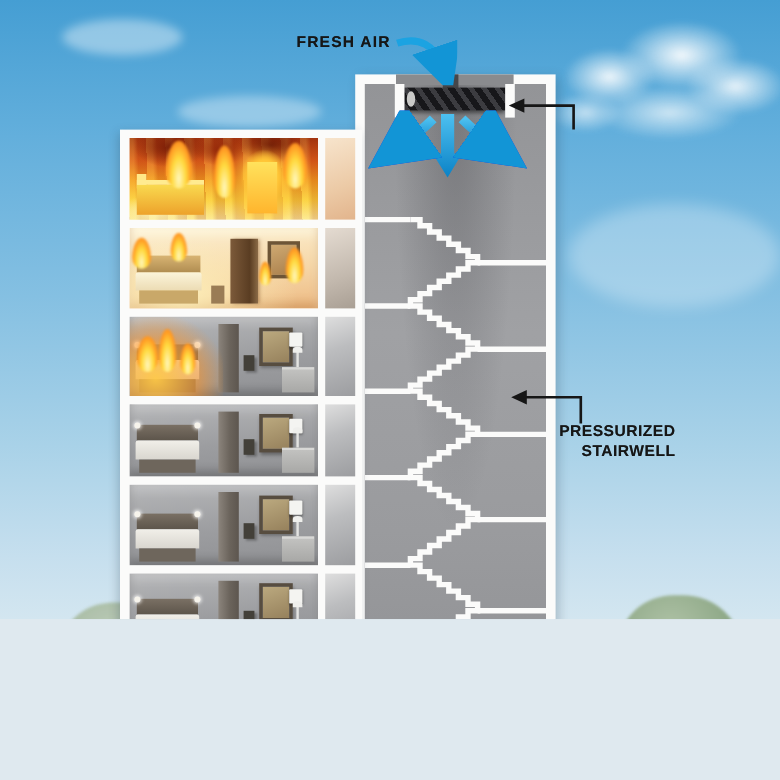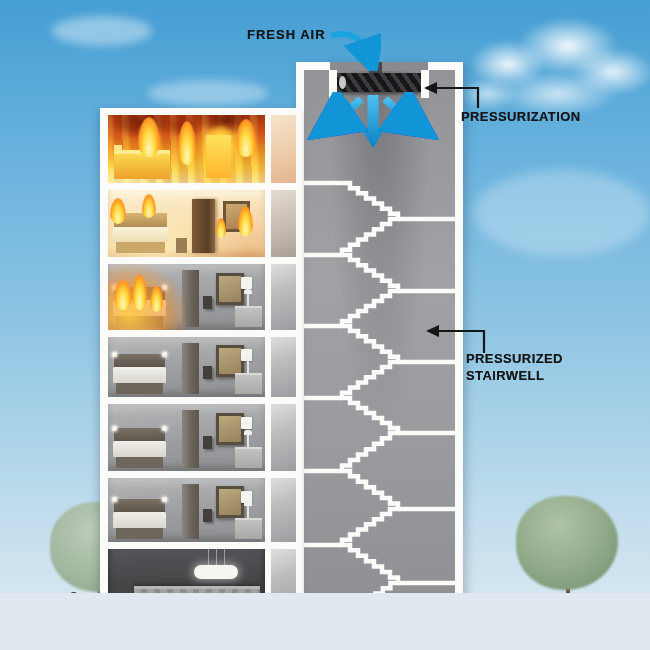--- a/index.html
+++ b/index.html
@@ -1,16 +1,16 @@
 <!DOCTYPE html>
 <html><head>
 <meta charset="utf-8">
 <style>
   html,body{margin:0;padding:0;background:#dfe9ef;font-family:"Liberation Sans",sans-serif;}
-  #scene{position:relative;width:650px;height:593px;overflow:hidden;
+  #scene{position:relative;width:650px;height:516px;overflow:hidden;
     background:linear-gradient(180deg,#459ed3 0%,#63afdc 22%,#85c0e2 48%,#a9d2e8 72%,#c6dfee 90%,#d3e6f0 100%);}
   .abs{position:absolute;}
 
   
   .cloud-big{left:448px;top:2px;width:204px;height:118px;filter:blur(2px);opacity:.95;
     background:
 
       radial-gradient(ellipse 55px 34px at 60px 62px, rgba(255,255,255,.95), rgba(255,255,255,0) 70%),
       radial-gradient(ellipse 70px 40px at 120px 44px, rgba(255,255,255,.98), rgba(255,255,255,0) 72%),
       radial-gradient(ellipse 60px 34px at 165px 70px, rgba(255,255,255,.9), rgba(255,255,255,0) 70%),
@@ -142,21 +142,21 @@
     box-shadow:0 2px 3px rgba(0,0,0,.45);}
   .fan-cap{position:absolute;left:2px;top:3px;width:7px;height:13px;border-radius:50%;background:#c9c9c7;}
   .fan-post{position:absolute;top:8px;width:8px;height:28px;background:#fbfbfa;}
   .post-l{left:33px;} .post-r{left:125px;}
 
   
   .lbl{color:#161616;font-weight:700;font-size:13px;line-height:17px;letter-spacing:.4px;
     text-shadow:0 0 .5px rgba(0,0,0,.55);white-space:nowrap;}
   .lbl-freshair{left:247px;top:26px;letter-spacing:1px;}
   .lbl-fan{left:461px;top:108px;}
-  .lbl-stairwell{left:466px;top:350px;}
+  .lbl-stairwell{left:466px;top:350px;text-align:right;}
 </style>
 </head>
 <body>
 
 <div id="scene">
 
   <div class="abs cloud-big"></div>
   <div class="abs cloud-wisp1"></div>
   <div class="abs cloud-wisp2"></div>
   <div class="abs cloud-wisp3"></div>
@@ -353,20 +353,19 @@
     <path d="M6,8 L19,2 L19,14 Z" fill="#161616"></path>
   </svg>
 
   <svg class="abs" style="left:420px;top:323px" width="70" height="34" viewBox="0 0 70 34">
     <path d="M18,8 L64,8 L64,30" stroke="#161616" stroke-width="2.2" fill="none"></path>
     <path d="M6,8 L19,2 L19,14 Z" fill="#161616"></path>
   </svg>
 
   <div class="abs lbl lbl-freshair">FRESH AIR</div>
   <div class="abs lbl lbl-fan">
-    <div>PRESSURIZATION</div>
   </div>
   <div class="abs lbl lbl-stairwell">
     <div>PRESSURIZED</div>
     <div>STAIRWELL</div>
   </div>
 
 </div>
 
 </body></html>

